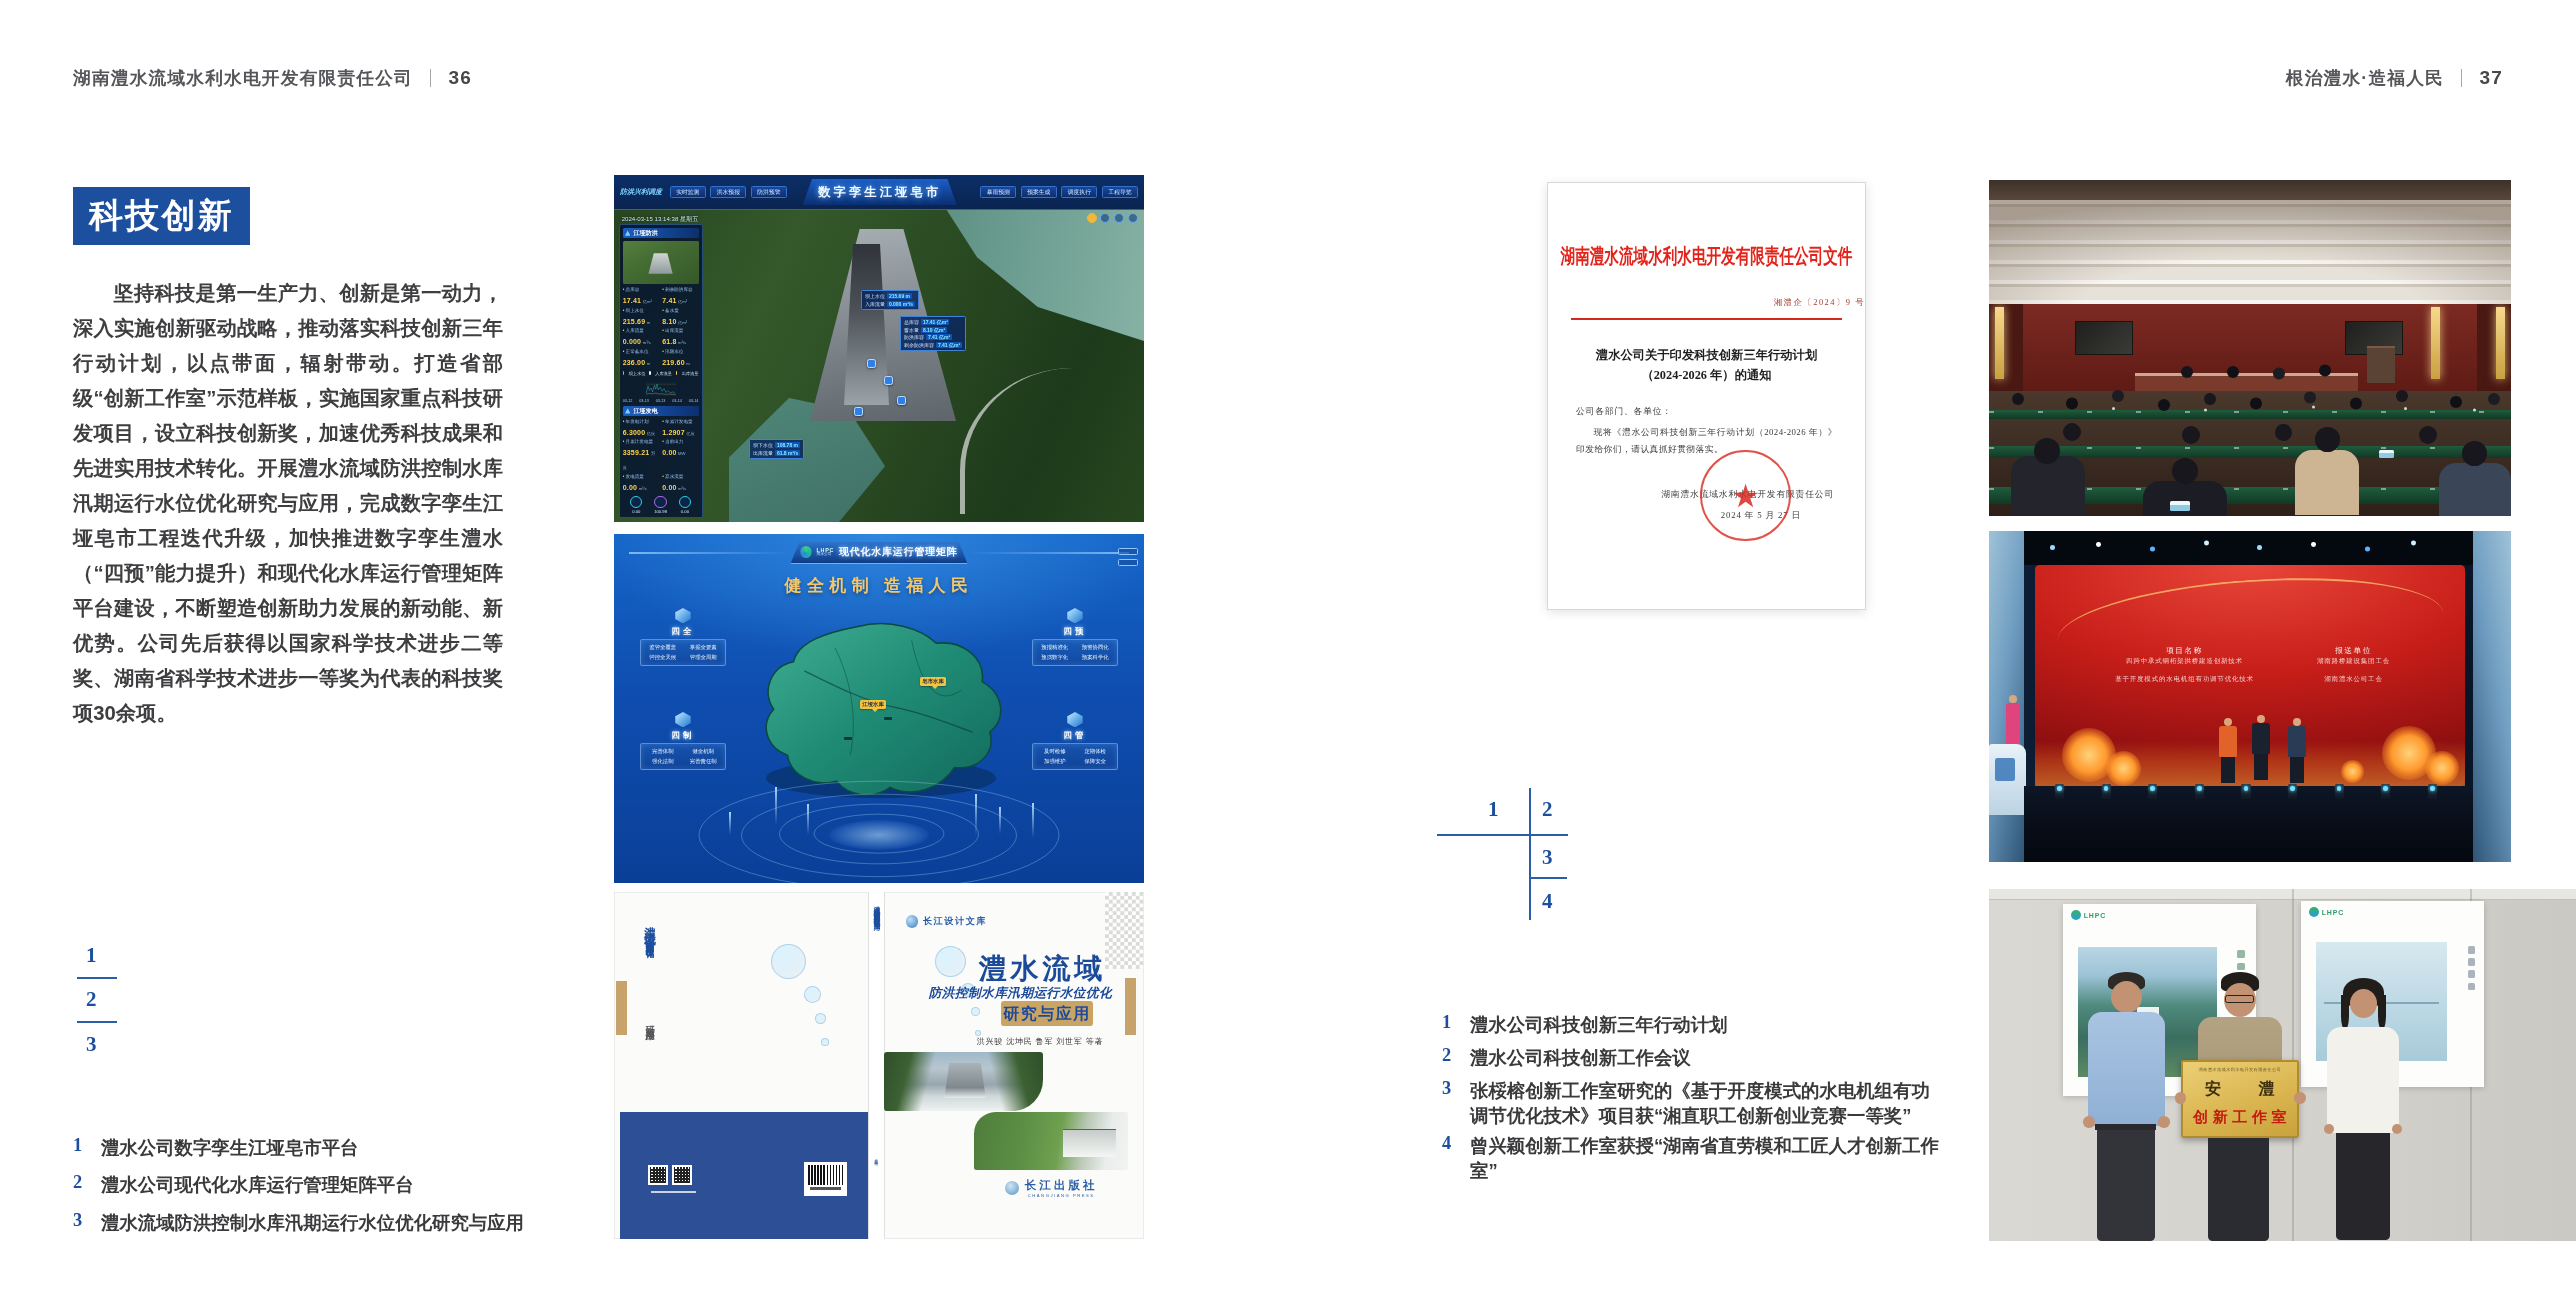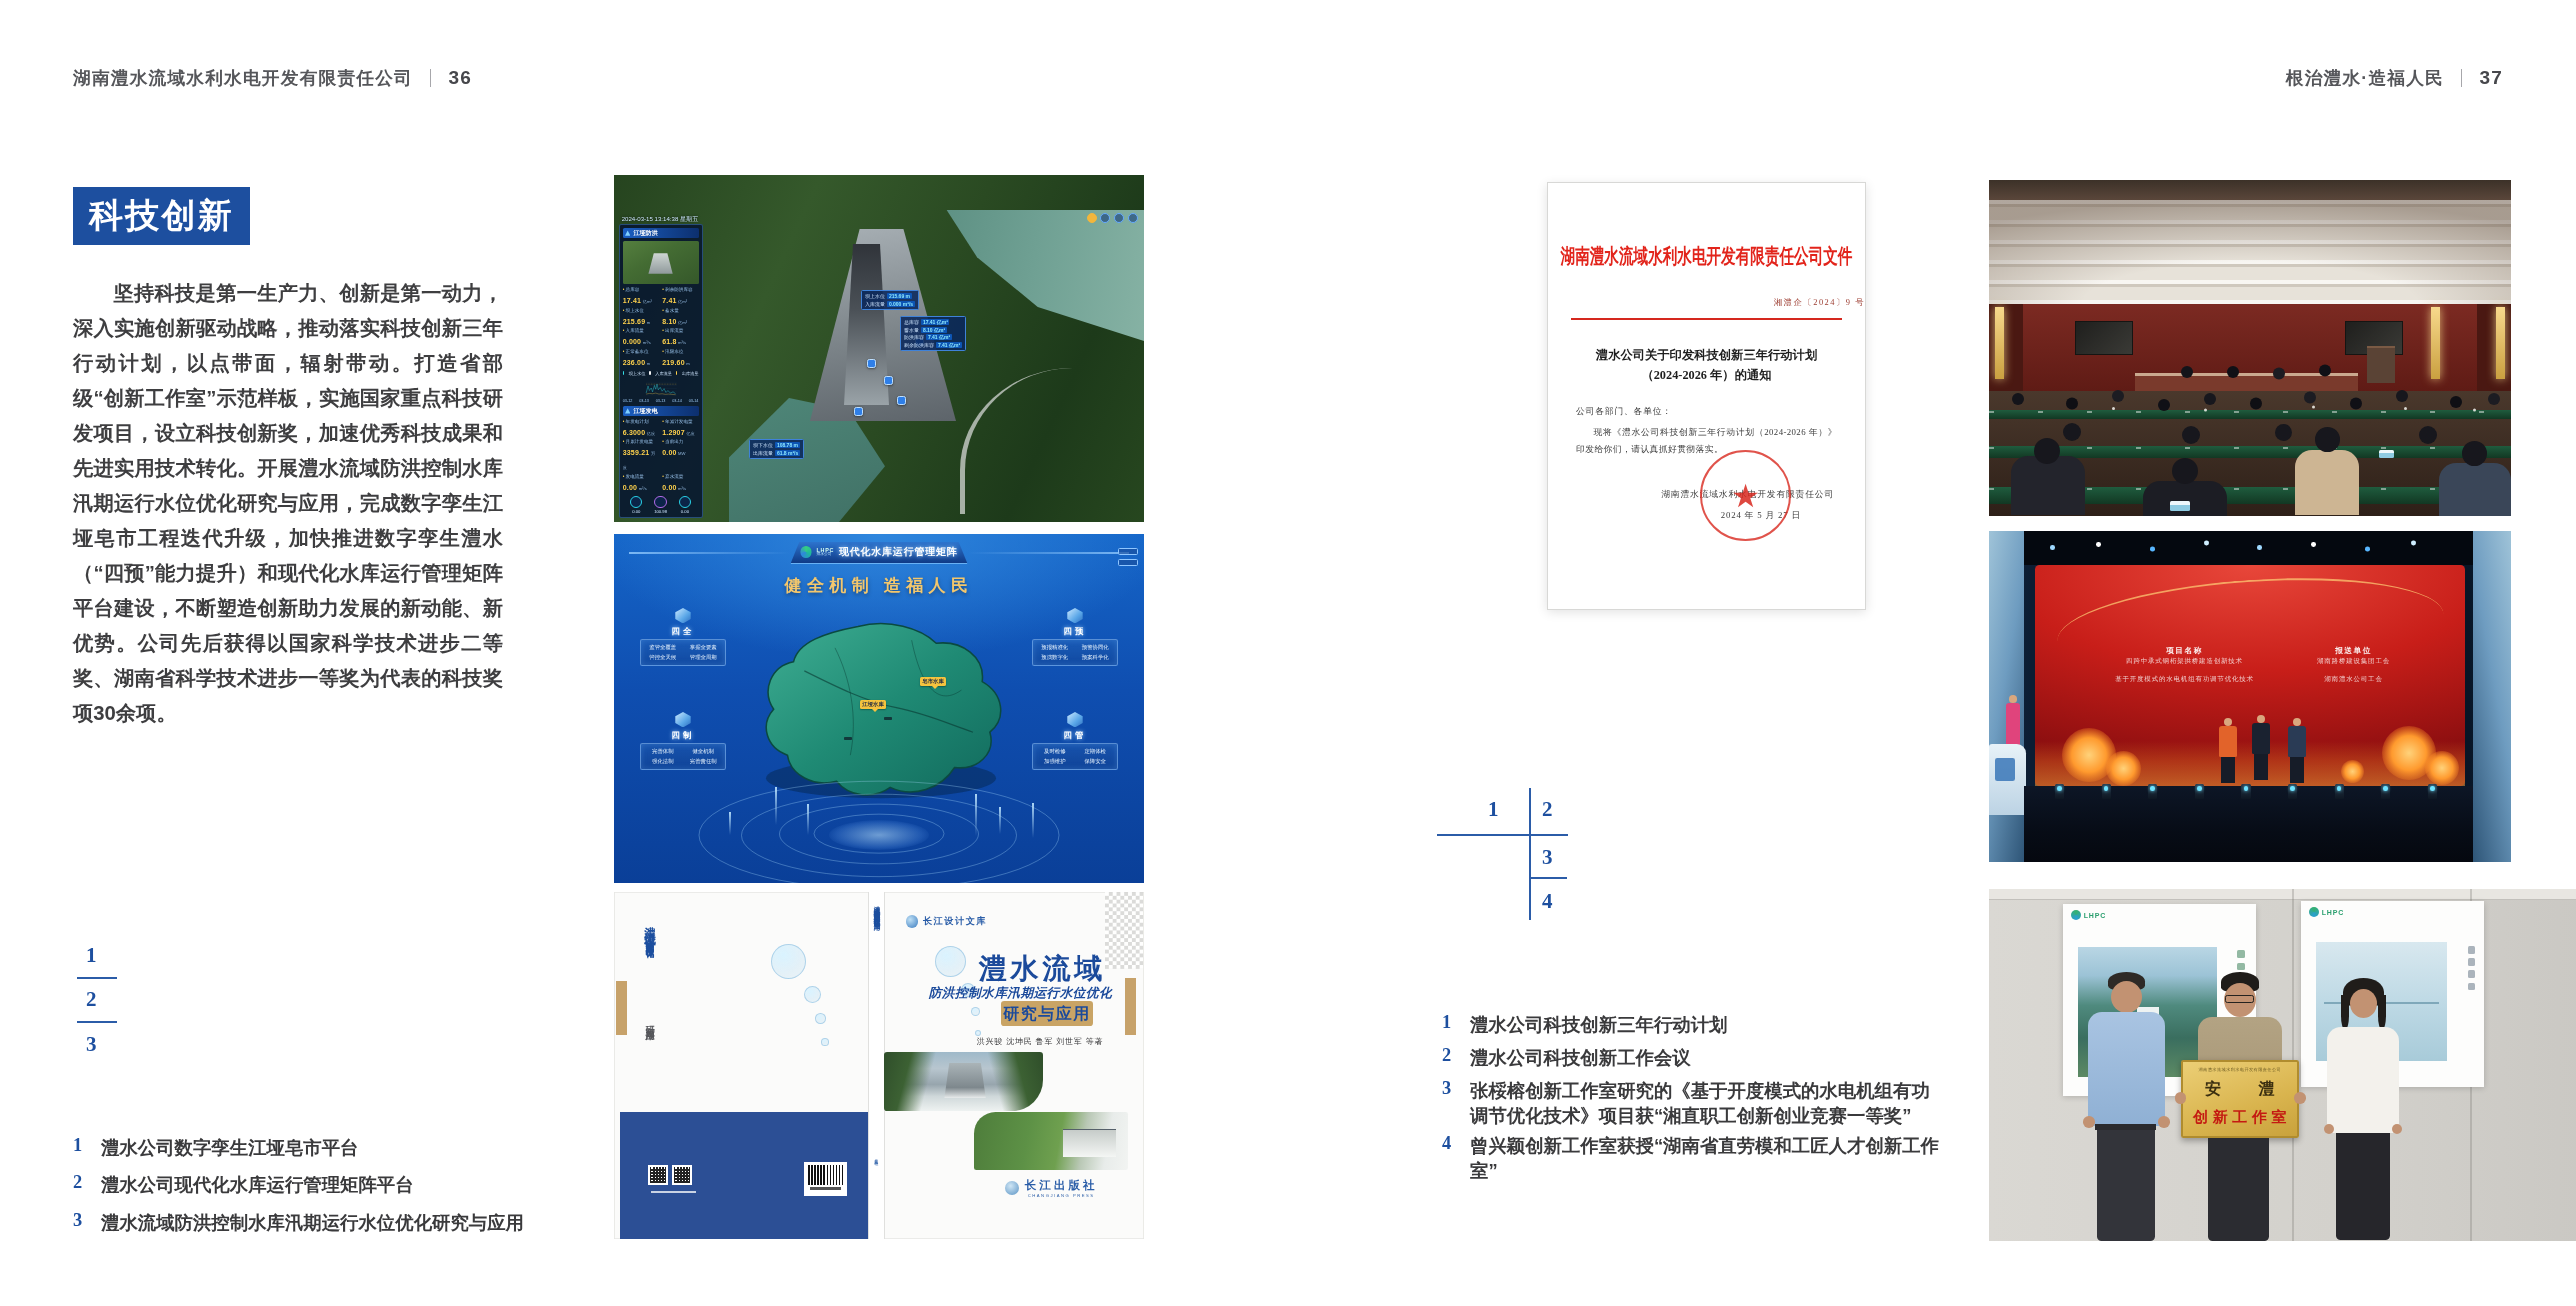--- a/index.html
+++ b/index.html
@@ -169,21 +169,21 @@
   .aw-wing{position:absolute;top:0;height:100%}
   .aw-wingL{left:0;width:35px;background:linear-gradient(100deg,#9fc3d8 0%,#6e9cc0 45%,#2e5577 100%)}
   .aw-wingR{right:0;width:38px;background:linear-gradient(260deg,#9fc3d8 0%,#6e9cc0 45%,#2e5577 100%)}
   .aw-top{position:absolute;left:35px;right:38px;top:0;height:34px;background:#04080f}
   .aw-spot{position:absolute;left:61px;top:14px;width:4.6px;height:4.6px;border-radius:50%;background:#9fd9ff;box-shadow:46px -3.1px 0 #fff,100px 1.5px 0 #58b6ff,154px -4.6px 0 #cfeeff,207px 0 0 #9fd9ff,261px -3.1px 0 #fff,315px 1.5px 0 #58b6ff,361px -4.6px 0 #cfeeff}
   .aw-screen{position:absolute;left:46px;top:34px;width:430px;height:221px;background:radial-gradient(140% 120% at 50% 0%,#e8473a 0%,#c81e19 40%,#8e0f10 75%,#6e0a0c 100%);border-radius:4.6px}
   .aw-screen::before{content:"";position:absolute;left:5%;top:7%;width:90%;height:42%;border-top:2.3px solid rgba(255,210,120,.7);border-radius:50%;transform:rotate(-4deg)}
   .aw-screen::after{content:"";position:absolute;left:0;right:0;bottom:0;height:45px;background:linear-gradient(180deg,transparent,rgba(255,140,40,.3) 45%,rgba(255,170,60,.5))}
   .aw-head{position:absolute;left:0;right:0;top:45px;text-align:center;font-size:31px;color:#fff;font-weight:700;font-family:"Liberation Serif",serif;letter-spacing:9.2px;text-shadow:0 0 10.7px rgba(255,255,255,.45)}
   .aw-col{position:absolute;top:115px;text-align:center;color:rgba(255,255,255,.92)}
-  .aw-col .h{font-size:7.7px;font-weight:700;margin-bottom:1px;letter-spacing:1.5px}
+  .aw-col .h{font-size:7.7px;font-weight:400;margin-bottom:1px;letter-spacing:1.5px}
   .aw-col .r{font-size:6.5px;opacity:.85;margin-bottom:9.2px;letter-spacing:0.8px}
   .aw-orb{position:absolute;border-radius:50%;background:radial-gradient(circle,#ffd27a 0%,#ff9a2e 45%,rgba(255,120,20,.15) 75%,transparent 100%)}
   .aw-floor{position:absolute;left:35px;right:38px;bottom:0;height:76px;background:linear-gradient(180deg,#0d1626 0%,#070c16 60%,#05080f 100%),repeating-linear-gradient(90deg,rgba(200,30,25,.12) 0 23px,transparent 23px 63px)}
   .aw-lights{position:absolute;left:66px;right:74px;top:253px;display:flex;justify-content:space-between}
   .fx{width:9.2px;height:15.4px;background:linear-gradient(#243447,#0e1722);border-radius:1.5px;position:relative}
   .fx::after{content:"";position:absolute;left:2.3px;top:2.3px;width:4.6px;height:4.6px;border-radius:50%;background:#6fe3ff;box-shadow:0 0 3.8px #6fe3ff}
   .aw-person{position:absolute}
   .aw-person .hd{width:8.4px;height:8.4px;border-radius:50%;background:#d9a77e;margin:0 auto}
   .aw-person .bd{width:18.4px;height:31px;border-radius:3.1px 3.1px 1.5px 1.5px;margin:0 auto}
   .aw-person .lg{width:14px;height:26px;margin:0 auto;background:#161c28}
@@ -266,20 +266,31 @@
     <div class="dash-water2"></div>
     <div class="dash-dam"></div>
     <div class="dash-spill"></div>
     <div class="dash-road"></div>
     <div class="dash-pin" style="left:253px;top:184px"></div>
     <div class="dash-pin" style="left:270px;top:201px"></div>
     <div class="dash-pin" style="left:283px;top:221px"></div>
     <div class="dash-pin" style="left:240px;top:232px"></div>
     <div class="dash-pin" style="left:301px;top:163px"></div>
 
+    <div class="dash-top">
+      <span class="dash-corner">防洪兴利调度</span>
+      <span class="dash-tab">实时监测</span>
+      <span class="dash-tab">洪水预报</span>
+      <span class="dash-tab">防洪预警</span>
+      <span class="dash-title" style="margin-left:auto">数字孪生江垭皂市</span>
+      <span class="dash-tab" style="margin-left:auto">暴雨预测</span>
+      <span class="dash-tab">预案生成</span>
+      <span class="dash-tab">调度执行</span>
+      <span class="dash-tab">工程导览</span>
+    </div>
     <div class="dash-date">2024-03-15 13:14:38 星期五</div>
     <div class="dash-icons">
       <span class="dash-ico y"></span>
       <span class="dash-ico"></span>
       <span class="dash-ico"></span>
       <span class="dash-ico"></span>
     </div>
 
     <div class="dash-panel">
       <div class="dp-hdr">江垭防洪</div>

